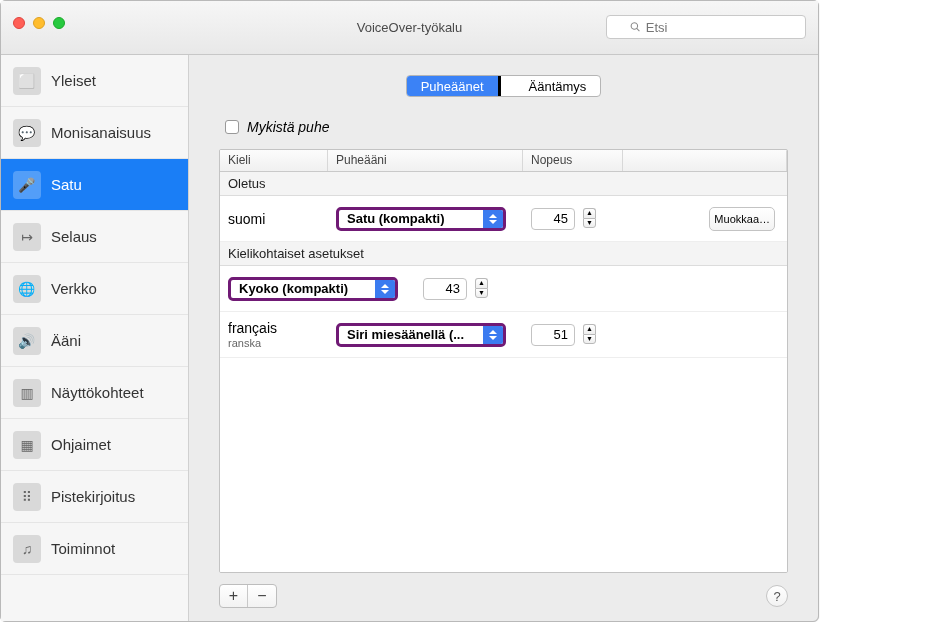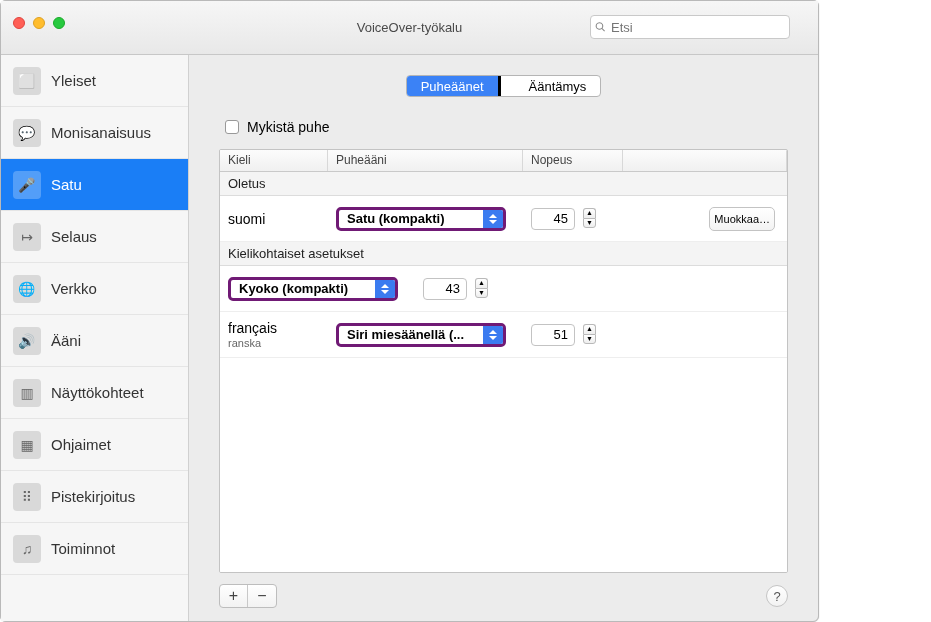--- a/index.html
+++ b/index.html
@@ -31,24 +31,24 @@
     padding: 0 12px;
     position: relative;
   }
   .traffic { display: flex; gap: 8px; position: absolute; left: 12px; top: 16px;}
   .tl { width: 12px; height: 12px; border-radius: 50%; }
   .tl.red { background: #ff5f56; border: 1px solid #e0443e; }
   .tl.yellow { background: #ffbd2e; border: 1px solid #dea123; }
   .tl.green { background: #27c93f; border: 1px solid #1aab29; }
   .title { flex: 1; text-align: center; font-size: 13px; color: #4a4a4a; }
   .search {
-    position: absolute; right: 28px; top: 14px;
+    position: absolute; right: 12px; top: 14px;
     width: 200px; height: 24px;
     border: 1px solid #c9c9c9; border-radius: 4px;
-    background: #fff; display: flex; align-items: center; padding: 0 4px;
+    background: #fff; display: flex; align-items: center; padding: 0 23px;
     color: #999;
   }
   .search svg { width: 12px; height: 12px; margin-right: 5px; fill: #888;}
   .search input { border: none; outline: none; font-size: 13px; width: 100%; background: transparent;}
 
   .body { flex: 1; display: flex; overflow: hidden;}
   .sidebar {
     width: 188px;
     background: #f6f6f6;
     border-right: 1px solid #d0d0d0;
@@ -78,21 +78,21 @@
   .seg {
     align-self: center;
     display: flex; border: 1px solid #b5b5b5; border-radius: 4px; overflow: hidden;
     height: 22px; font-size: 13px;
     background: #fff;
   }
   .seg-item { padding: 2px 14px; display: flex; align-items: center; border-right: 3px solid #000000;}
   .seg-item:last-child{ border-right: none; padding-left: 28px;}
   .seg-item.active { background: #3b82f6; color: #fff;}
 
-  .checkbox-row { display: flex; align-items: center; gap: 8px; margin: 22px 0 14px 6px; font-size: 14px;}
+  .checkbox-row { display: flex; align-items: center; gap: 8px; margin: 22px 0 14px 6px; font-size: 14px; font-style: italic;}
   .chk { width: 14px; height: 14px; border: 1px solid #999; border-radius: 3px; background: #fff;}
 
   .table-wrap {
     border: 1px solid #c3c3c3;
     background: #fff;
     flex: 1;
     display: flex; flex-direction: column;
     border-radius: 2px;
     overflow: hidden;
   }

